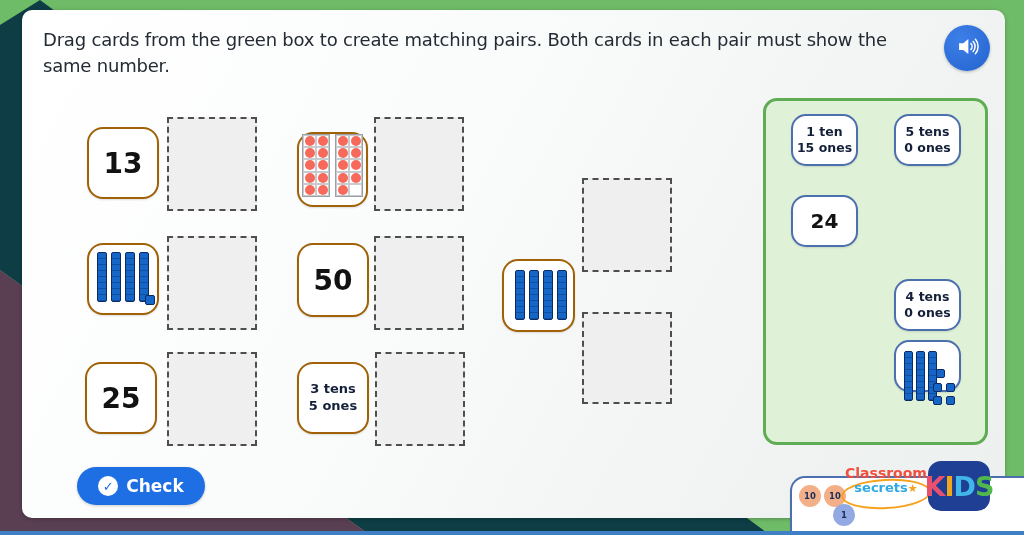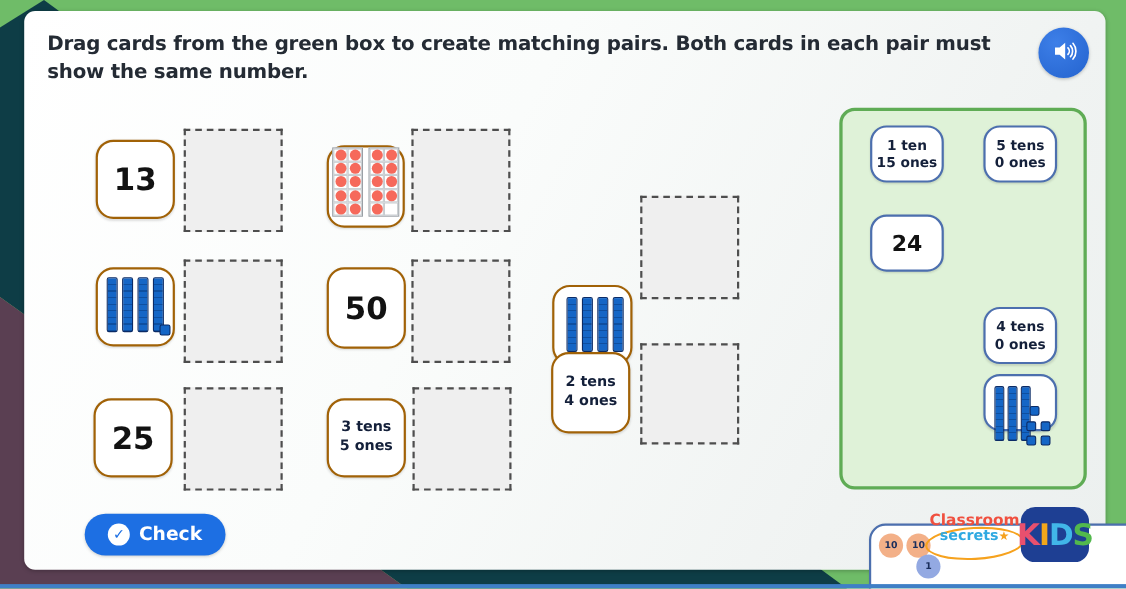--- a/index.html
+++ b/index.html
@@ -5,21 +5,21 @@
   html,body{margin:0;padding:0;}
   body{font-family:"DejaVu Sans","Liberation Sans",sans-serif;}
   #stage{position:relative;width:1024px;height:535px;overflow:hidden;background:#6FBC68;}
   #bg{position:absolute;left:0;top:0;z-index:0;}
   #panel{position:absolute;left:22px;top:10px;width:983px;height:508px;border-radius:10px;
     background:linear-gradient(118deg,#FFFFFF 0%,#FAFCFB 40%,#F0F3F2 78%,#ECF0EF 100%);
     box-shadow:0 1px 4px rgba(0,0,0,.25);z-index:1;}
   #bottom-line{position:absolute;left:0;bottom:0;width:1024px;height:4px;background:#3F7FC6;z-index:3;}
 
   .abs{position:absolute;z-index:2;}
-  #instruction{left:43px;top:27px;width:888px;font-size:18px;font-weight:bold;color:#242B34;
+  #instruction{left:43px;top:27px;width:888px;font-size:18px;font-weight:normal;color:#242B34;
     line-height:1.45;letter-spacing:-0.2px;}
 
   #audio-btn{left:944px;top:25px;width:46px;height:46px;border-radius:50%;
     background:radial-gradient(circle at 35% 30%,#3D7FE8,#2463CE);display:flex;align-items:center;justify-content:center;
     box-shadow:0 1px 3px rgba(0,0,0,.25);cursor:pointer;}
 
   
   .fcard{position:absolute;z-index:2;width:72px;height:72px;background:#fff;border:2px solid #a16207;
     border-radius:16px;box-shadow:0 1px 2px rgba(0,0,0,.12);display:flex;align-items:center;justify-content:center;box-sizing:border-box;}
   .dash{position:absolute;z-index:2;width:90px;height:94px;background:#EFEFEF;border:2px dashed #4E4E4E;box-sizing:border-box;}
@@ -205,26 +205,20 @@
   <div class="fcard b10 b40" style="left:502px;top:187px;width:73px;height:73px;">
       <div class="rods">
         <div class="rod"></div>
         <div class="rod"></div>
         <div class="rod"></div>
         <div class="rod"></div>
       </div>
     </div>
   <div class="dash" style="left:582px;top:178px;"></div>
 
-  <div class="fcard" style="left:501px;top:320px;height:74px;">
-    <span class="ttext">
-      <span>2 tens</span><br>
-      <span>4 ones</span>
-    </span>
-  </div>
   <div class="dash" style="left:582px;top:312px;height:92px;"></div>
 
   <div id="tray" class="abs"></div>
 
   <div class="tcard" style="left:791px;top:114px;">
     <span class="ttext">
       <span>1 ten</span><br>
       <span>15 ones</span>
     </span>
   </div>

